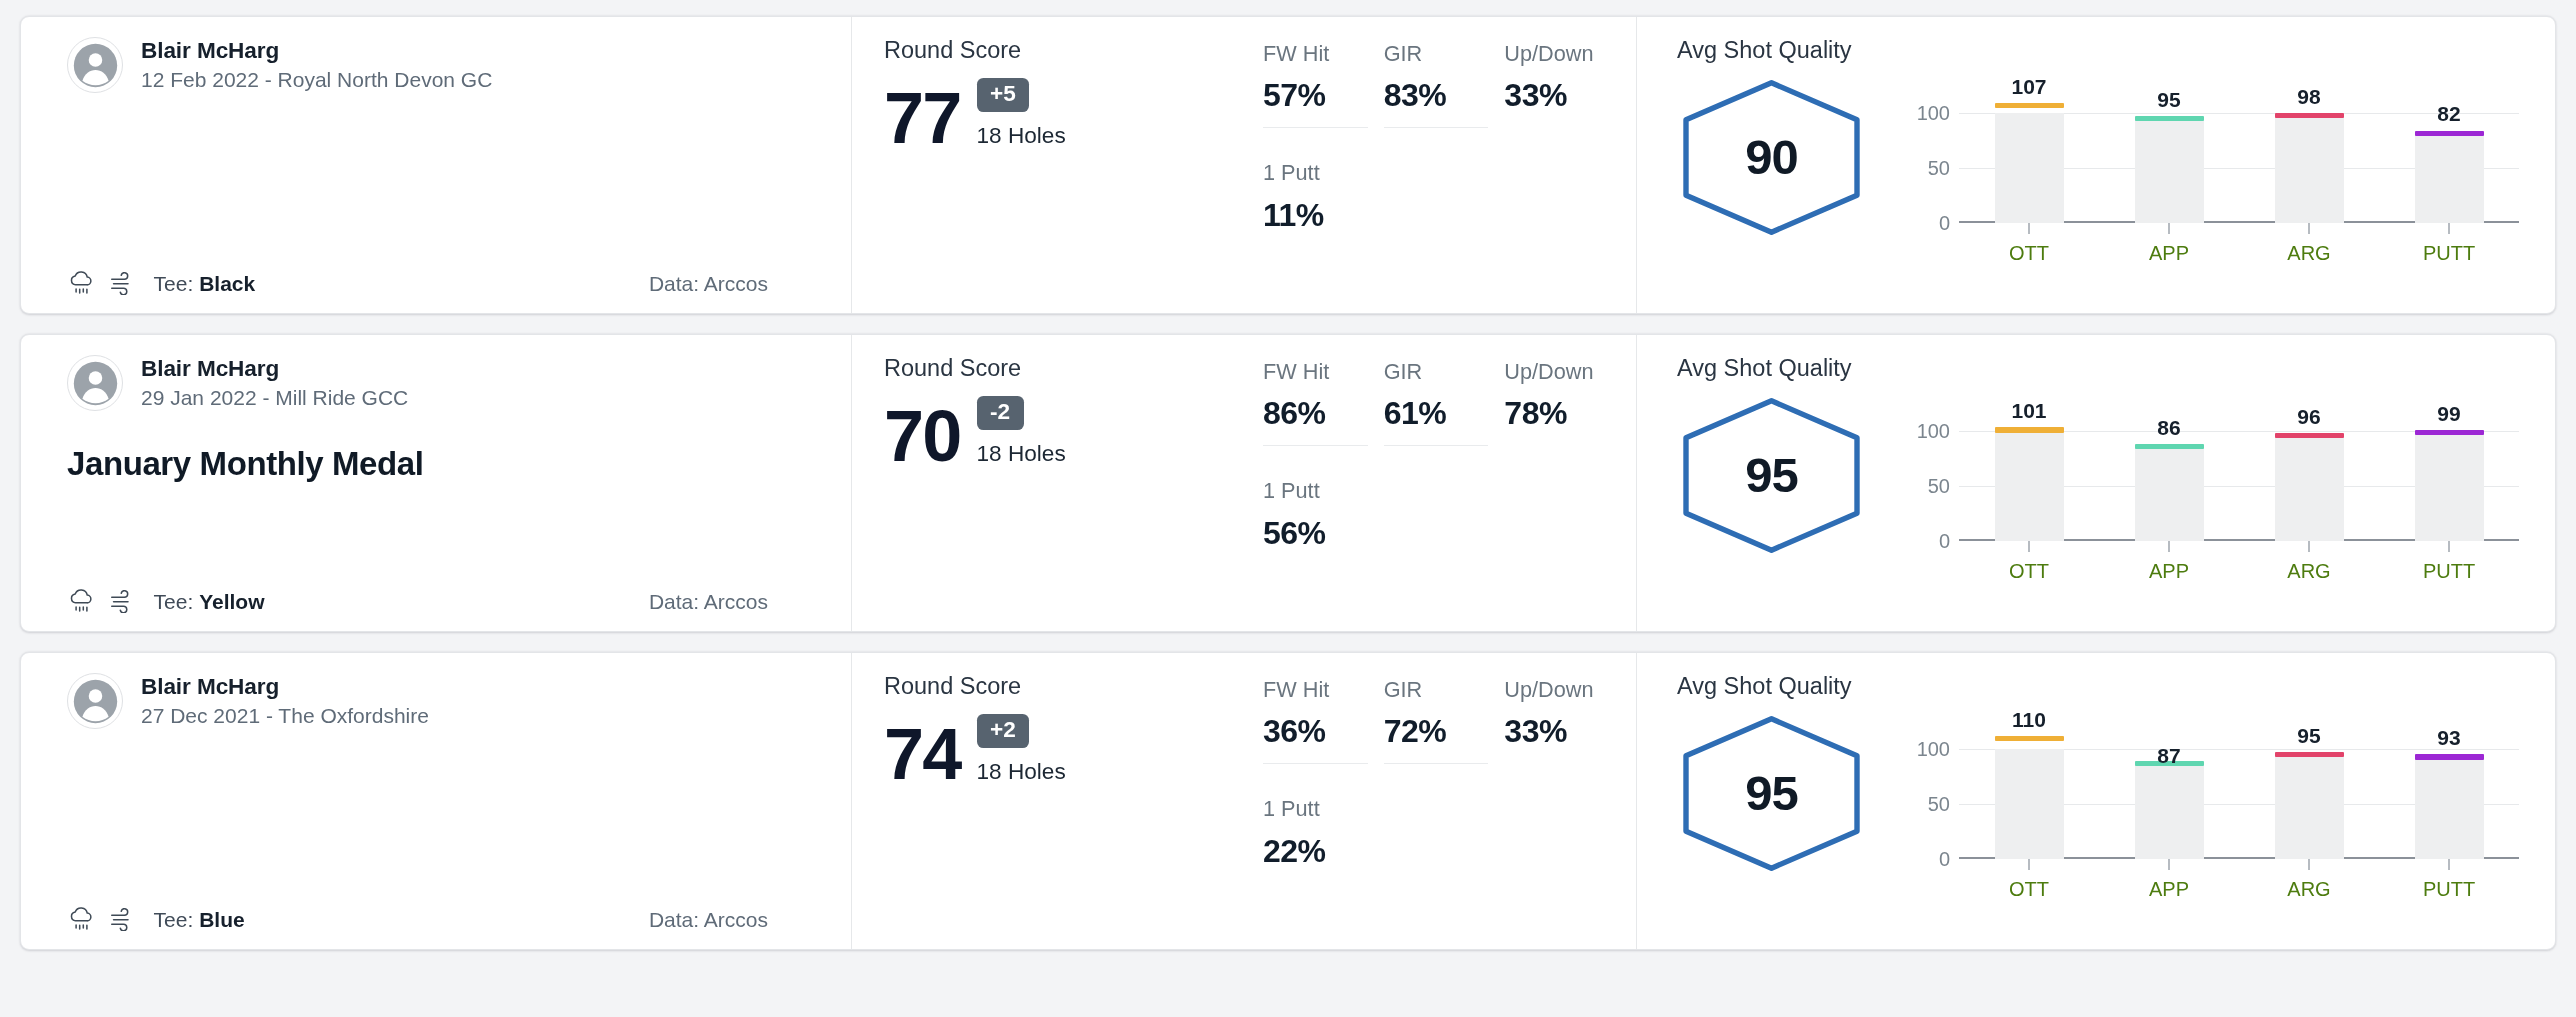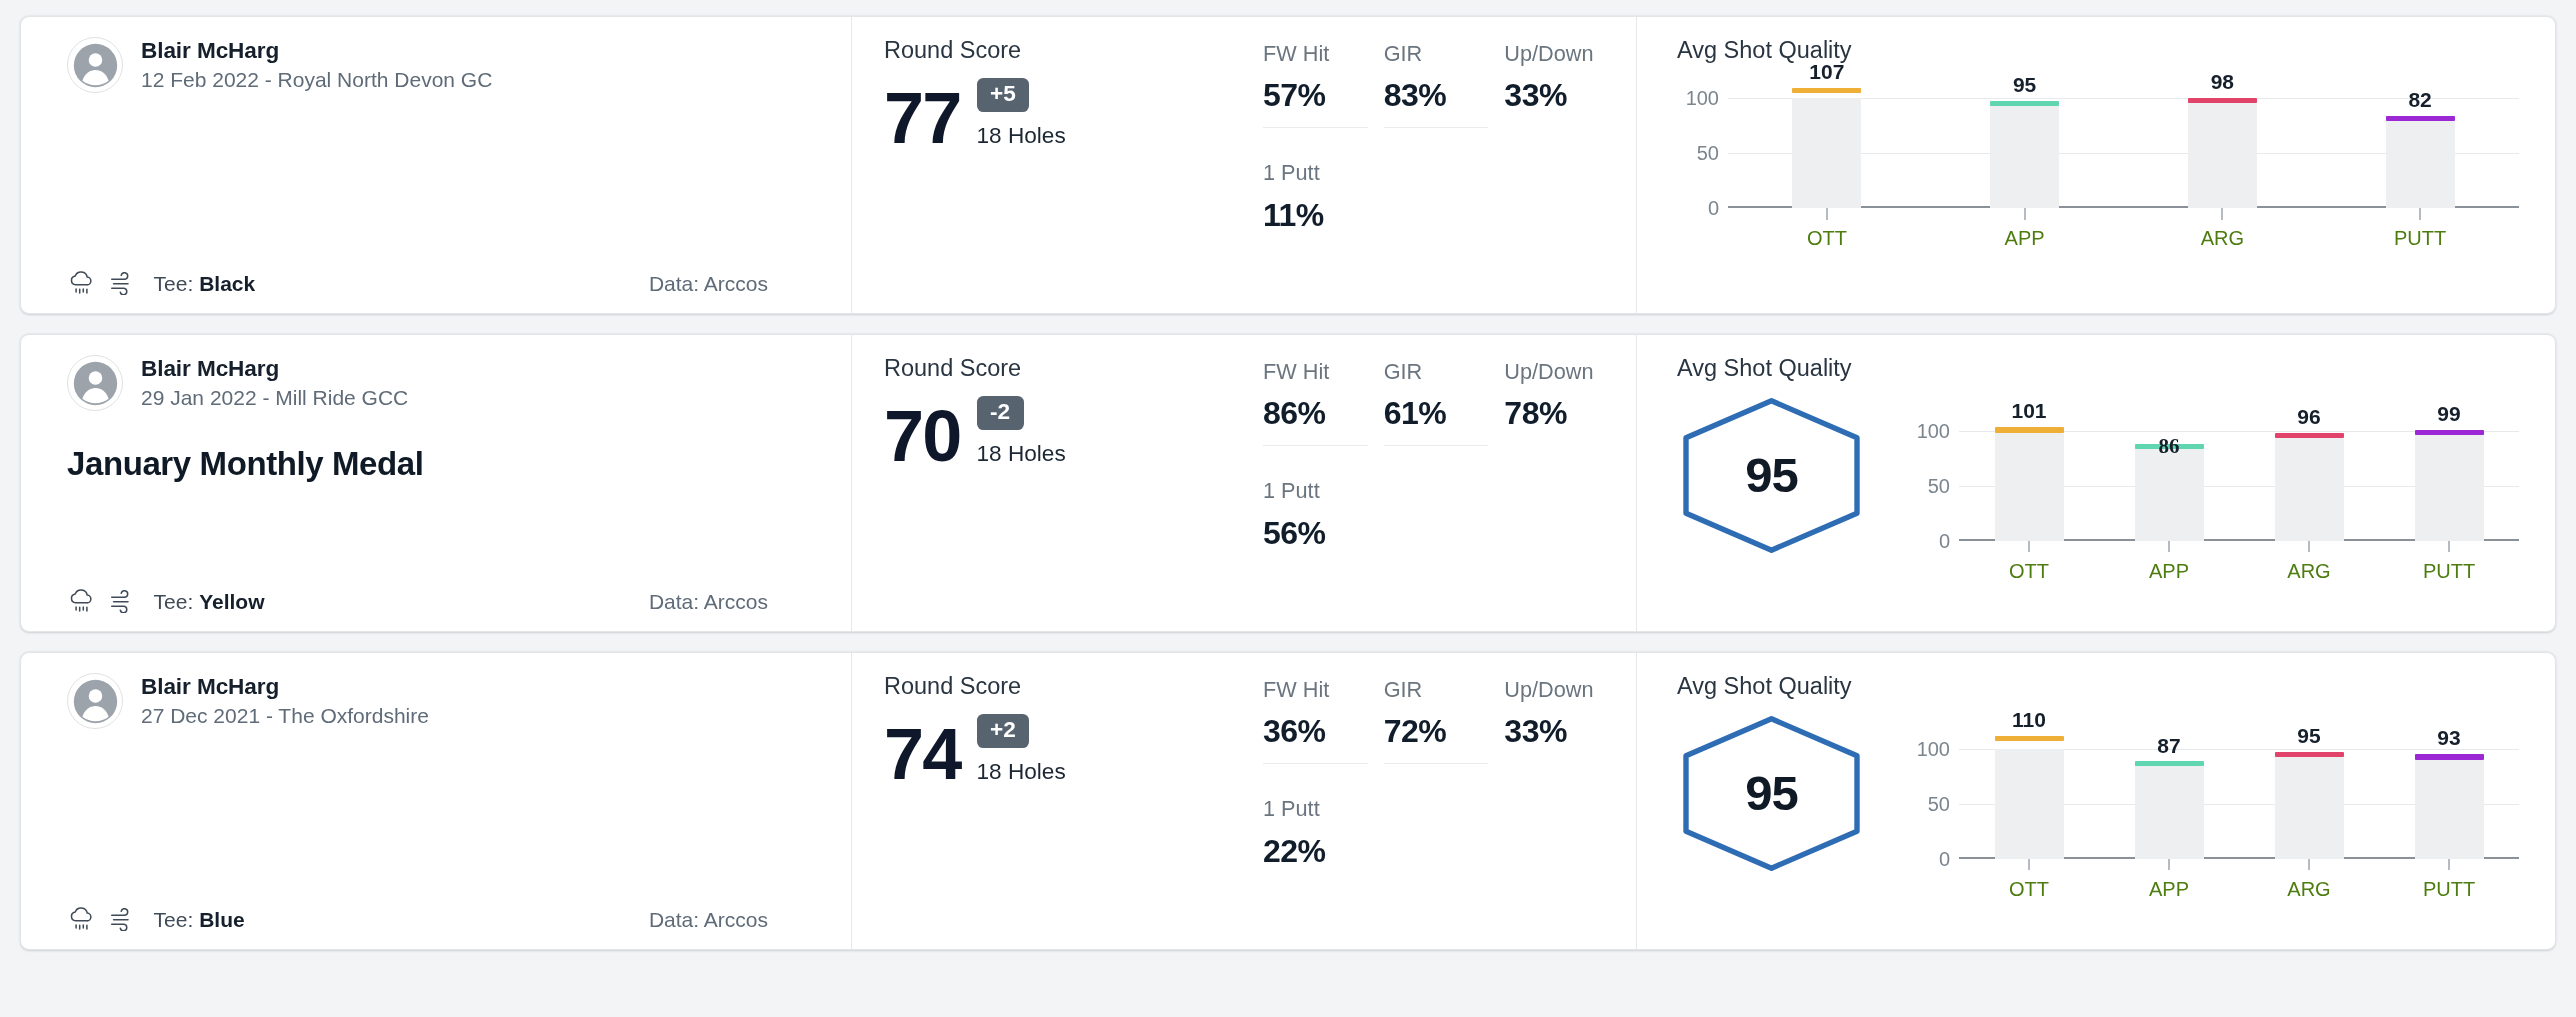--- a/index.html
+++ b/index.html
@@ -278,20 +278,26 @@
         <div class="stat-cell">
           <div class="stat-label">1 Putt</div>
           <div class="stat-value">11%</div>
         </div>
       </div>
     </div>
 
     <div class="col-right">
       <div class="sq-label">Avg Shot Quality</div>
       <div class="sq-body">
+        <div class="hex-wrap">
+          <svg width="189" height="161" viewBox="0 0 210 178">
+            <polygon points="105,6 200,47 200,131 105,172 10,131 10,47" fill="#ffffff" stroke="#2E6DB4" stroke-width="6" stroke-linejoin="round"></polygon>
+          </svg>
+          <div class="hex-value">90</div>
+        </div>
         <div class="chart">
           <div class="y-axis">
               <div class="y-tick" style="top: 16.5px;">100</div>
               <div class="y-tick" style="top: 71px;">50</div>
               <div class="y-tick" style="top: 126px;">0</div>
             </div>
           <div class="plot">
               <div class="axisline"></div>
               <div class="gridline" style="top: 71px;"></div>
               <div class="gridline" style="top: 16.5px;"></div>
@@ -440,21 +446,21 @@
               <div class="gridline" style="top: 16.5px;"></div>
             <div class="bars">
                 <div class="bar-slot">
                   <div class="bar-fill" style="height: 110px; background: rgb(238, 239, 240);"></div>
                   <div class="bar-cap" style="top: 12.7px; background: rgb(239, 175, 54);"></div>
                   <div class="bar-num" style="top: -15.3px;">101</div>
                 </div>
                 <div class="bar-slot">
                   <div class="bar-fill" style="height: 94px; background: rgb(238, 239, 240);"></div>
                   <div class="bar-cap" style="top: 29px; background: rgb(95, 214, 176);"></div>
-                  <div class="bar-num" style="top: 19px; font-family: Liberation Serif, serif;">86</div>
+                  <div class="bar-num" style="top: 1px;">86</div>
                 </div>
                 <div class="bar-slot">
                   <div class="bar-fill" style="height: 105px; background: rgb(238, 239, 240);"></div>
                   <div class="bar-cap" style="top: 18px; background: rgb(226, 67, 106);"></div>
                   <div class="bar-num" style="top: -9.8px;">96</div>
                 </div>
                 <div class="bar-slot">
                   <div class="bar-fill" style="height: 109px; background: rgb(238, 239, 240);"></div>
                   <div class="bar-cap" style="top: 15px; background: rgb(156, 39, 212);"></div>
                   <div class="bar-num" style="top: -13px;">99</div>
@@ -579,21 +585,21 @@
               <div class="gridline" style="top: 16.5px;"></div>
             <div class="bars">
                 <div class="bar-slot">
                   <div class="bar-fill" style="height: 110px; background: rgb(238, 239, 240);"></div>
                   <div class="bar-cap" style="top: 2.8px; background: rgb(239, 175, 54);"></div>
                   <div class="bar-num" style="top: -25px;">110</div>
                 </div>
                 <div class="bar-slot">
                   <div class="bar-fill" style="height: 96px; background: rgb(238, 239, 240);"></div>
                   <div class="bar-cap" style="top: 28px; background: rgb(95, 214, 176);"></div>
-                  <div class="bar-num" style="top: 1px;">87</div>
+                  <div class="bar-num" style="top: 11px;">87</div>
                 </div>
                 <div class="bar-slot">
                   <div class="bar-fill" style="height: 104px; background: rgb(238, 239, 240);"></div>
                   <div class="bar-cap" style="top: 19px; background: rgb(226, 67, 106);"></div>
                   <div class="bar-num" style="top: -8.7px;">95</div>
                 </div>
                 <div class="bar-slot">
                   <div class="bar-fill" style="height: 102px; background: rgb(238, 239, 240);"></div>
                   <div class="bar-cap" style="top: 21.5px; background: rgb(156, 39, 212);"></div>
                   <div class="bar-num" style="top: -6.5px;">93</div>

